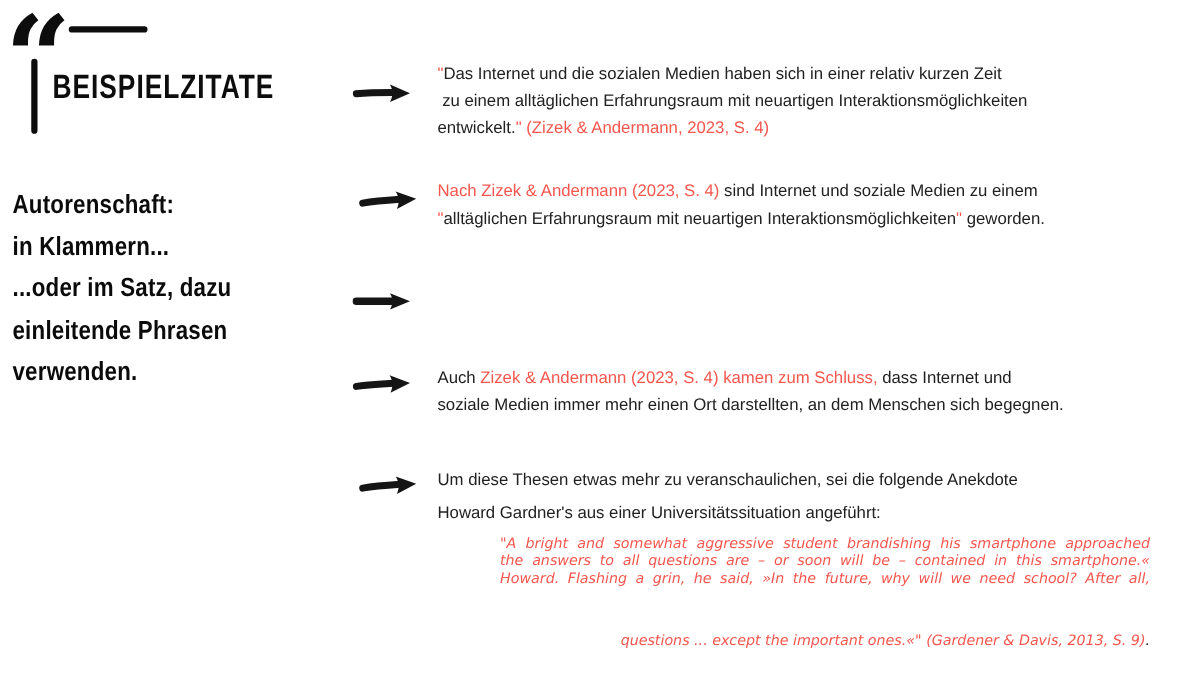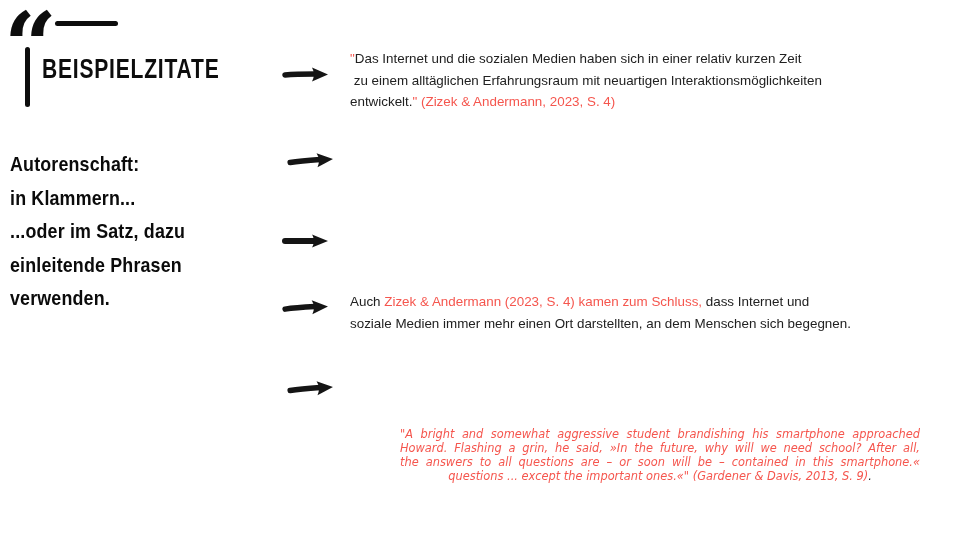--- a/index.html
+++ b/index.html
@@ -36,21 +36,21 @@
   }
   .red{color:#f5564e;}
   .ex5{line-height:26px;}
   
   .anecdote{
     position:absolute;left:400px;top:428px;width:520px;
     font-family:"DejaVu Sans",sans-serif;font-style:italic;
     font-size:11.4px;line-height:13.9px;color:#f5564e;
   }
   .anecdote .jline{text-align:justify;text-align-last:justify;}
-  .anecdote .lline{text-align:center;}
+  .anecdote .lline{text-align:right;margin-top:36px;}
   .anecdote .blk{color:#212121;}
 </style>
 </head>
 <body>
 
 <div class="slide">
 
   <div class="quote-glyph">“</div>
   <div class="title-hrule"></div>
   <div class="title-vrule"></div>
@@ -92,26 +92,30 @@
     <svg width="50" height="18" viewBox="0 0 50 18">
         <path d="M3 10 C 13 9, 23 9, 33 9" stroke="#151515" stroke-width="5.5" stroke-linecap="round" fill="none"></path>
         <path d="M30 2.5 L46 9.5 L30 16.5 C 32.5 12 32.5 7 30 2.5 Z" fill="#151515"></path>
       </svg>
   </div>
 
   <div class="example" style="top:48px"><span class="red">"</span><span>Das Internet und die sozialen Medien haben sich in einer relativ kurzen Zeit
  zu einem alltäglichen Erfahrungsraum mit neuartigen Interaktionsmöglichkeiten
 entwickelt.</span><span class="red">" (Zizek &amp; Andermann, 2023, S. 4)</span></div>
 
+  <div class="example" style="top:142px"><span class="red">Nach Zizek &amp; Andermann (2023, S. 4)</span><span> sind Internet und soziale Medien zu einem
+</span><span class="red">"</span><span>alltäglichen Erfahrungsraum mit neuartigen Interaktionsmöglichkeiten</span><span class="red">"</span><span> geworden.</span></div>
 
 
   <div class="example" style="top:291px"><span>Auch </span><span class="red">Zizek &amp; Andermann (2023, S. 4) kamen zum Schluss,</span><span> dass Internet und
 soziale Medien immer mehr einen Ort darstellten, an dem Menschen sich begegnen.</span></div>
 
+  <div class="example ex5" style="top:371px"><span>Um diese Thesen etwas mehr zu veranschaulichen, sei die folgende Anekdote
+Howard Gardner's aus einer Universitätssituation angeführt:</span></div>
 
   <div class="anecdote">
     <div class="jline">"A bright and somewhat aggressive student brandishing his smartphone approached</div>
+    <div class="jline">the answers to all questions are – or soon will be – contained in this smartphone.«</div>
     <div class="jline">Howard. Flashing a grin, he said, »In the future, why will we need school? After all,</div>
-    <div class="jline">the answers to all questions are – or soon will be – contained in this smartphone.«</div>
     <div class="lline"><span>questions ... except the important ones.«" (Gardener &amp; Davis, 2013, S. 9)</span><span class="blk">.</span></div>
   </div>
 
 </div>
 
 </body></html>

